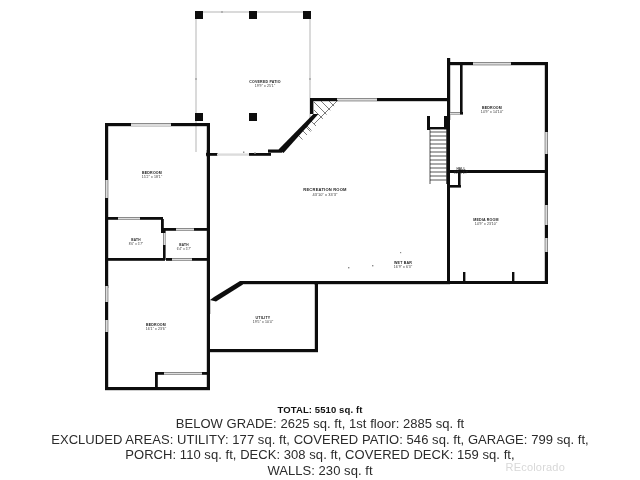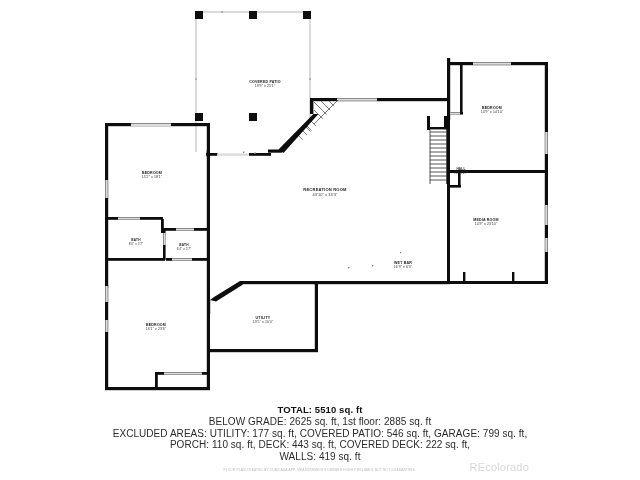--- a/index.html
+++ b/index.html
@@ -13,20 +13,21 @@
     overflow: hidden;
     font-family: "Liberation Sans", sans-serif;
     position: relative;
   }
 
   #plan-root {
     position: relative;
     width: 544px;
     height: 480px;
     background: #ffffff;
+    padding-left: 36px;
   }
 
   #floorplan-svg {
     position: absolute;
     left: 0;
     top: 0;
     width: 640px;
     height: 480px;
   }
 
@@ -72,21 +73,21 @@
     color: #2b2b2b;
   }
   #summary .total {
     font-size: 9.5px;
     font-weight: 700;
     letter-spacing: 0.1px;
     margin: 0 0 1px 0;
     color: #111;
   }
   #summary .line {
-    font-size: 10px;
+    font-size: 13px;
     letter-spacing: 0.05px;
     margin: 0.6px 0;
     color: #2b2b2b;
   }
   #summary .disclaimer {
     font-size: 3.1px;
     letter-spacing: 0.25px;
     color: #b9b9b9;
     margin-top: 6px;
   }
@@ -350,20 +351,20 @@
 
   <div class="room-label" style="left:263px; top:320px;">
     <span class="rm-name">UTILITY</span>
     <span class="rm-dim">19'5" x 10'4"</span>
   </div>
 
   <div id="summary">
     <div class="total">TOTAL: 5510 sq. ft</div>
     <div class="line">BELOW GRADE: 2625 sq. ft, 1st floor: 2885 sq. ft</div>
     <div class="line">EXCLUDED AREAS: UTILITY: 177 sq. ft, COVERED PATIO: 546 sq. ft, GARAGE: 799 sq. ft,</div>
-    <div class="line">PORCH: 110 sq. ft, DECK: 443 sq. ft, COVERED DECK: 222 sq. ft,</div>
-    <div class="line">WALLS: 419 sq. ft</div>
+    <div class="line">PORCH: 110 sq. ft, DECK: 308 sq. ft, COVERED DECK: 159 sq. ft,</div>
+    <div class="line">WALLS: 230 sq. ft</div>
     <div class="disclaimer">FLOOR PLAN CREATED BY CUBICASA APP. MEASUREMENTS DEEMED HIGHLY RELIABLE BUT NOT GUARANTEED.</div>
   </div>
 
   <div id="watermark">REcolorado</div>
 
 </div>
 
 </body></html>

